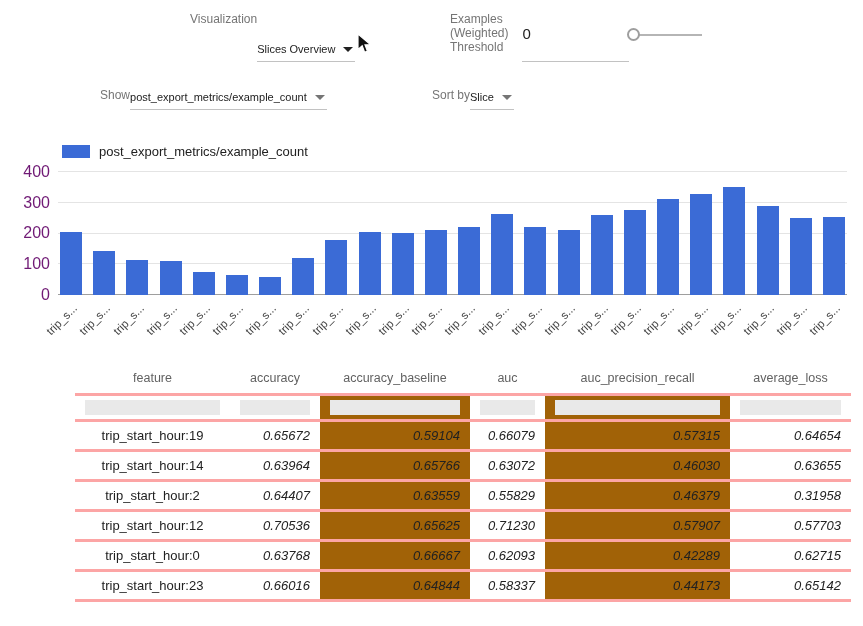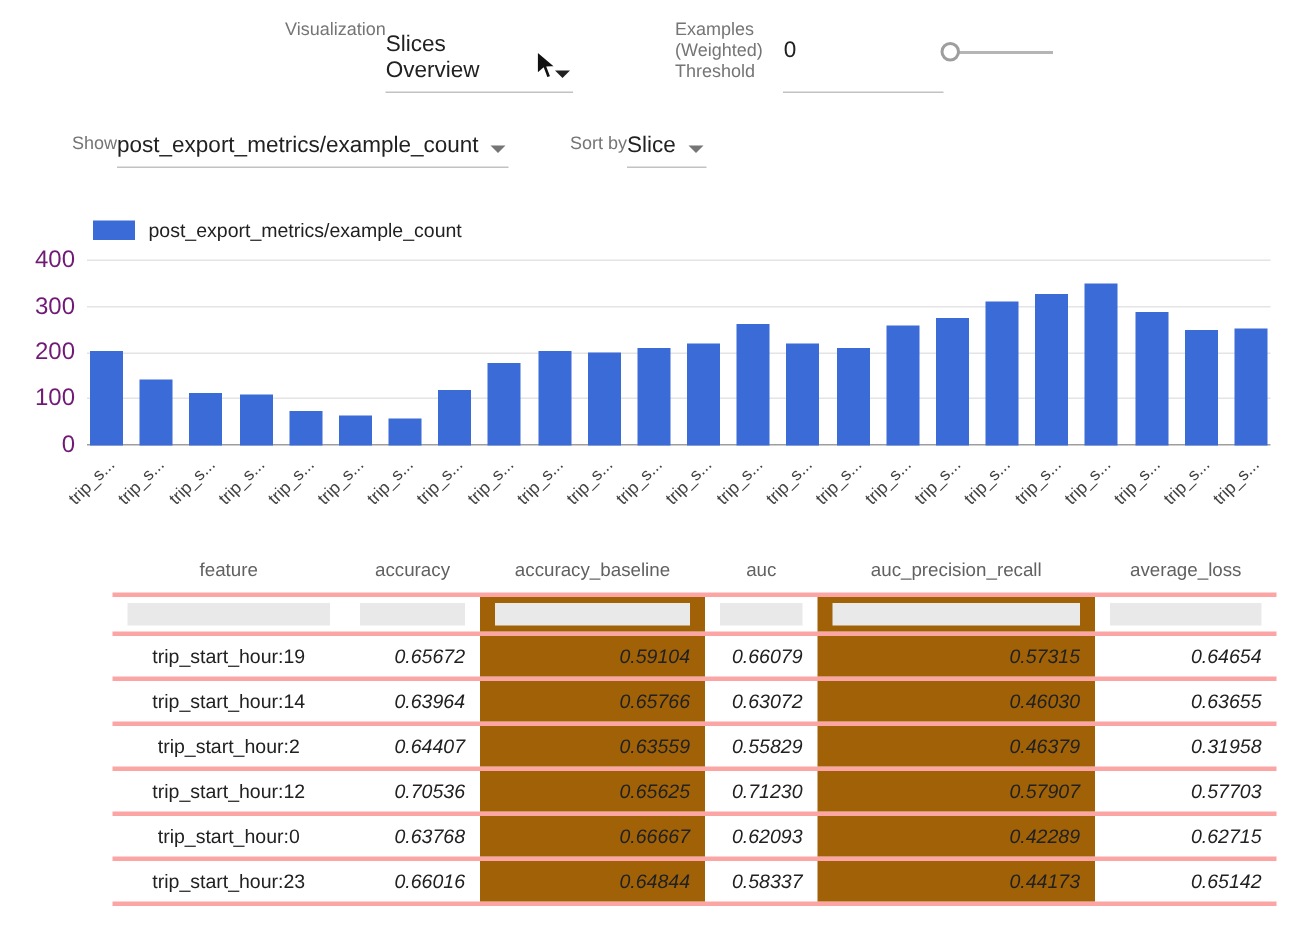--- a/index.html
+++ b/index.html
@@ -5,27 +5,27 @@
   * { box-sizing: border-box; }
   html, body { margin: 0; padding: 0; }
   body {
     width: 863px; height: 626px; overflow: hidden; position: relative;
     background: #ffffff; color: #212121;
     font-family: "Liberation Sans", "DejaVu Sans", sans-serif;
   }
 
   
   .row1 { display: flex; padding-top: 12px; margin-left: 190px; gap: 68px; }
-  .row2 { display: flex; margin-top: 26px; margin-left: 48px; gap: 40px; }
+  .row2 { display: flex; margin-top: 26px; margin-left: 100px; gap: 40px; }
   .control { display: flex; flex-direction: row; }
   .control-label { font-size: 12px; color: #757575; margin-bottom: 8px; }
   .select {
     display: flex; align-items: flex-end; justify-content: space-between;
     border-bottom: 1px solid #c2c2c2; padding-bottom: 6px;
-    font-size: 15px; color: #212121; cursor: pointer;
+    font-size: 11px; color: #212121; cursor: pointer;
   }
   .tri {
     width: 0; height: 0; flex: none; margin: 0 2px 3px 8px;
     border-left: 5px solid transparent; border-right: 5px solid transparent;
     border-top: 5px solid #757575;
   }
   .tri.dark { border-top-color: #212121; }
   .w192 { width: 192px; }
   .w252 { width: 252px; }
   .w292 { width: 292px; }

